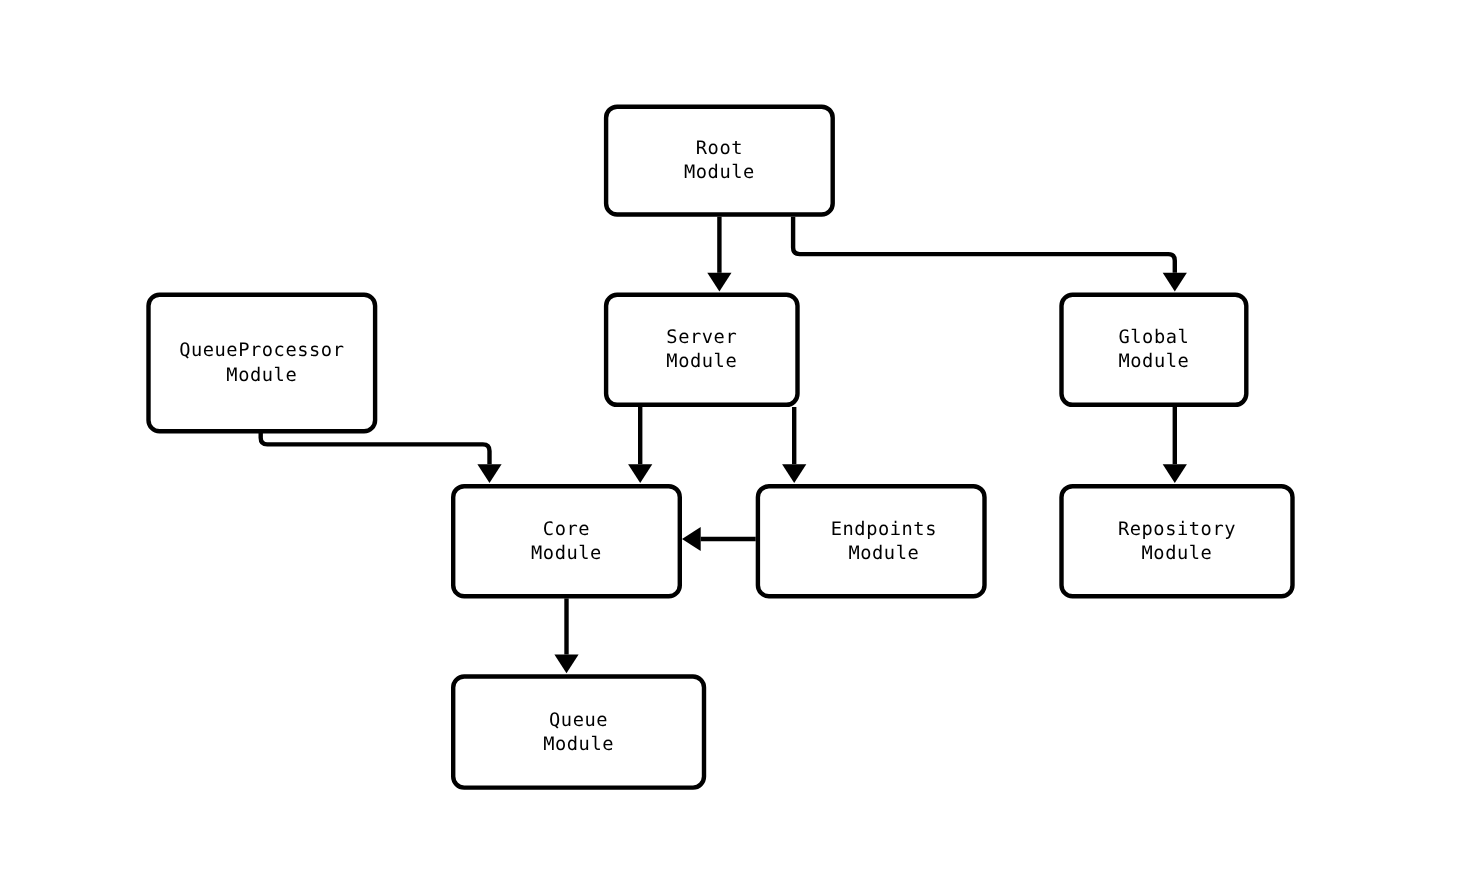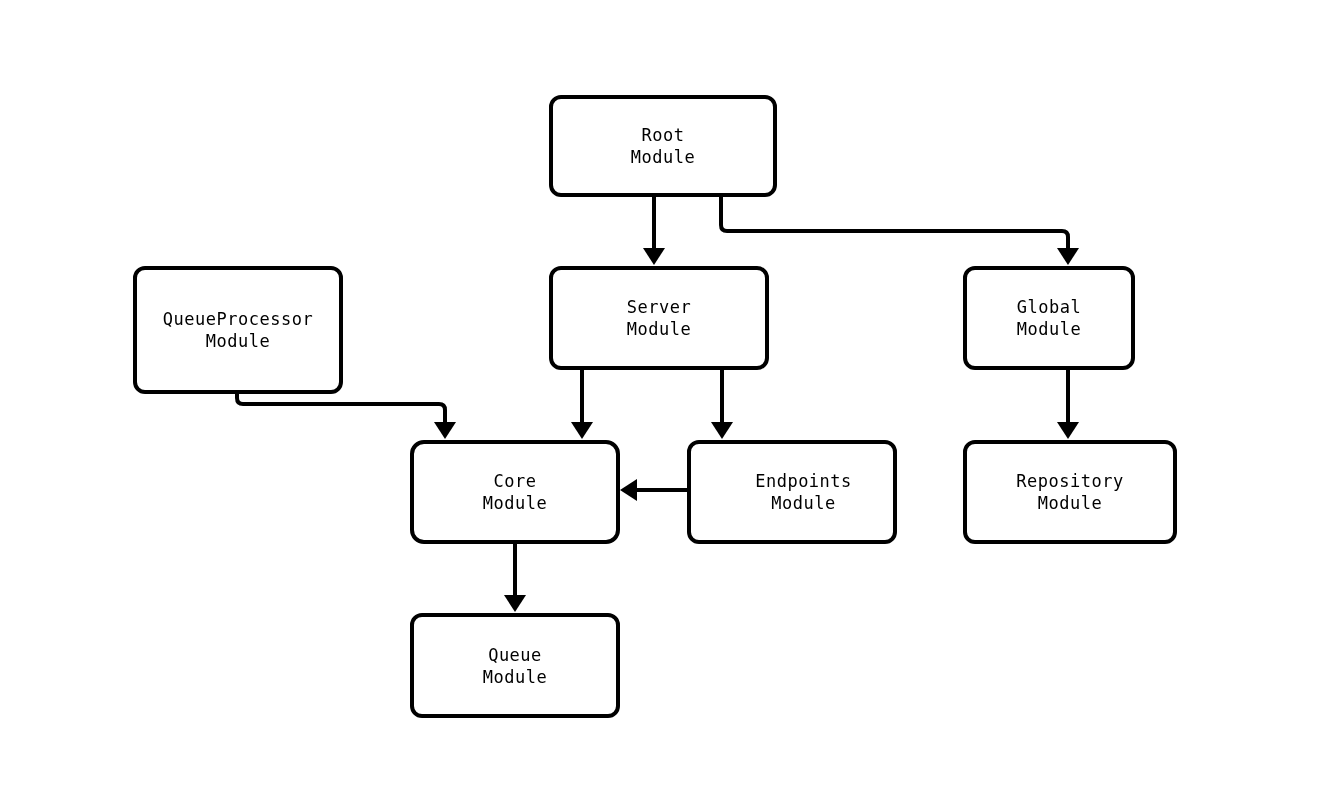--- a/index.html
+++ b/index.html
@@ -80,47 +80,47 @@
         <path d="M 687 490 L 637 490" fill="none" stroke="#000000" stroke-width="4" stroke-linecap="butt" stroke-linejoin="round"></path>
         <polygon points="637,479 637,501 620,490" fill="#000000"></polygon>
       </g>
       <g>
         <path d="M 515 544 L 515 595" fill="none" stroke="#000000" stroke-width="4" stroke-linecap="butt" stroke-linejoin="round"></path>
         <polygon points="504,595 526,595 515,612" fill="#000000"></polygon>
       </g>
     </svg>
 
   <div id="node-layer">
-      <div class="node" style="left: 549px; top: 95px; width: 228px; height: 102px;">
+      <div class="node" style="left: 549px; top: 95px; width: 210px; height: 102px;">
         <div class="node-label">Root
 Module</div>
       </div>
       <div class="node" style="left: 133px; top: 266px; width: 210px; height: 128px;">
         <div class="node-label">QueueProcessor
 Module</div>
       </div>
-      <div class="node" style="left: 549px; top: 266px; width: 220px; height: 104px; text-align: right;">
+      <div class="node" style="left: 549px; top: 266px; width: 178px; height: 104px; text-align: right;">
         <div class="node-label">Server
 Module</div>
       </div>
       <div class="node" style="left: 963px; top: 266px; width: 172px; height: 104px;">
         <div class="node-label">Global
 Module</div>
       </div>
-      <div class="node" style="left: 410px; top: 440px; width: 210px; height: 104px; border-radius: 14px;">
+      <div class="node" style="left: 410px; top: 440px; width: 210px; height: 104px;">
         <div class="node-label">Core
 Module</div>
       </div>
       <div class="node" style="left: 687px; top: 440px; width: 210px; height: 104px; padding-left: 23px;">
         <div class="node-label">Endpoints
 Module</div>
       </div>
       <div class="node" style="left: 963px; top: 440px; width: 214px; height: 104px;">
         <div class="node-label">Repository
 Module</div>
       </div>
-      <div class="node" style="left: 410px; top: 613px; width: 210px; height: 105px;">
+      <div class="node" style="left: 410px; top: 613px; width: 232px; height: 105px;">
         <div class="node-label">Queue
 Module</div>
       </div>
     </div>
 
 </div>
 
 </body></html>

